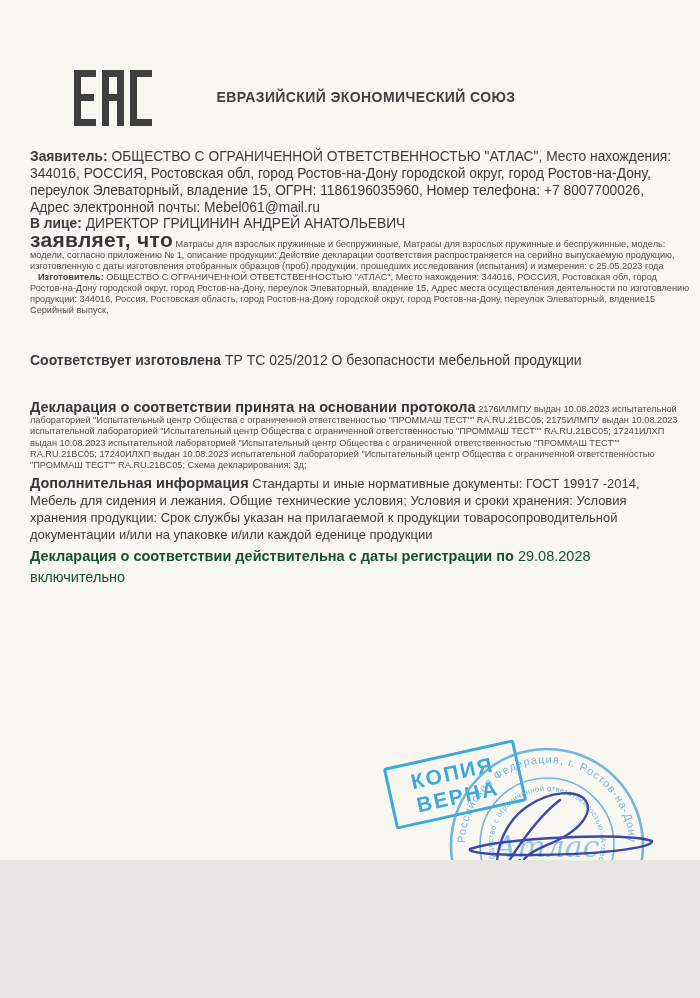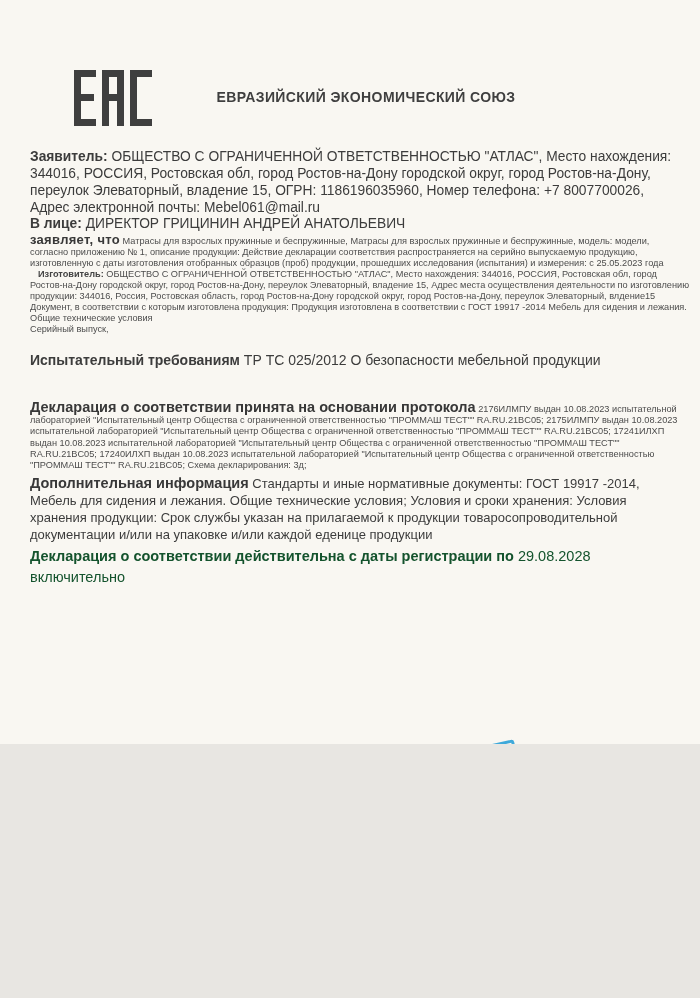--- a/index.html
+++ b/index.html
@@ -1,32 +1,32 @@
 <!DOCTYPE html>
 <html><head>
 <meta charset="utf-8">
 <style>
   html,body{margin:0;padding:0;background:#e8e6e2;}
   #page{
-    position:relative;width:700px;height:744px;margin:0 auto;
+    position:relative;width:700px;height:860px;margin:0 auto;
     background:#f9f7f2;overflow:hidden;
     font-family:"Liberation Sans",sans-serif;color:#3c3c3c;
   }
   
   .eac-logo{position:absolute;left:74px;top:70px;}
   
   .hdr{position:absolute;left:40px;right:8px;text-align:center;font-weight:bold;color:#3f3f3f;}
   .hdr-union{top:89px;font-size:14px;letter-spacing:.4px;}
   .hdr-title{top:115px;font-size:13.5px;letter-spacing:.3px;}
   
   .para{position:absolute;left:30px;width:655px;}
   .p-applicant{top:148px;font-size:13.8px;line-height:17px;}
   .p-rep{top:216px;font-size:13.8px;}
   .p-declares{top:234px;font-size:9.2px;line-height:11px;color:#4c4c4c;width:660px;}
-  .lbl-big{font-size:13px;font-weight:bold;color:#383838;letter-spacing:.3px;}
+  .lbl-big{font-size:21px;font-weight:bold;color:#383838;letter-spacing:.3px;}
   .p-declares b{color:#434343;padding-left:8px;}
   .p-compliance{top:352px;font-size:14px;}
   .p-basis{top:402px;font-size:9.2px;line-height:11.2px;color:#4c4c4c;}
   .lbl-mid{font-size:14.5px;font-weight:bold;color:#383838;}
   .p-additional{top:475px;font-size:13px;line-height:17px;}
   .p-validity{top:546px;font-size:14.5px;line-height:21px;font-weight:bold;color:#14532d;}
   .p-validity .reg{font-weight:normal;}
   
   .copy-stamp{
     position:absolute;left:388px;top:753px;width:128px;height:57px;
@@ -70,25 +70,24 @@
 
   <div class="hdr hdr-union">ЕВРАЗИЙСКИЙ ЭКОНОМИЧЕСКИЙ СОЮЗ</div>
 
   <div class="para p-applicant"><b>Заявитель:</b><span> ОБЩЕСТВО С ОГРАНИЧЕННОЙ ОТВЕТСТВЕННОСТЬЮ "АТЛАС", Место нахождения: 344016, РОССИЯ, Ростовская обл, город Ростов-на-Дону городской округ, город Ростов-на-Дону, переулок Элеваторный, владение 15, ОГРН: 1186196035960, Номер телефона: +7 8007700026, Адрес электронной почты: Mebel061@mail.ru</span></div>
 
   <div class="para p-rep"><b>В лице:</b><span> ДИРЕКТОР ГРИЦИНИН АНДРЕЙ АНАТОЛЬЕВИЧ</span></div>
 
   <div class="para p-declares">
     <div><span class="lbl-big">заявляет, что</span><span>  Матрасы для взрослых пружинные и беспружинные, Матрасы для взрослых пружинные и беспружинные, модель: модели, согласно приложению № 1, описание продукции: Действие декларации соответствия распространяется на серийно выпускаемую продукцию, изготовленную с даты изготовления отобранных образцов (проб) продукции, прошедших исследования (испытания) и измерения: с 25.05.2023 года</span></div>
     <div><b>Изготовитель:</b><span> ОБЩЕСТВО С ОГРАНИЧЕННОЙ ОТВЕТСТВЕННОСТЬЮ "АТЛАС", Место нахождения: 344016, РОССИЯ, Ростовская обл, город Ростов-на-Дону городской округ, город Ростов-на-Дону, переулок Элеваторный, владение 15, Адрес места осуществления деятельности по изготовлению продукции: 344016, Россия, Ростовская область, город Ростов-на-Дону городской округ, город Ростов-на-Дону, переулок Элеваторный, влдение15</span></div>
-    <div>Документ, в соответствии с которым изготовлена продукция: Продукция изготовлена в соответствии с ГОСТ 19917 -2014 Мебель для сидения и лежания. Общие технические условия</div>
     <div>Серийный выпуск,</div>
   </div>
 
-  <div class="para p-compliance"><b>Испытательный требованиям</b><span>  ТР ТС 025/2012 О безопасности мебельной продукции</span></div>
+  <div class="para p-compliance"><b>Соответствует изготовлена</b><span>  ТР ТС 025/2012 О безопасности мебельной продукции</span></div>
 
   <div class="para p-basis"><span class="lbl-mid">Декларация о соответствии принята на основании протокола</span><span> 2176ИЛМПУ выдан 10.08.2023 испытательной лабораторией "Испытательный центр Общества с ограниченной ответственностью "ПРОММАШ ТЕСТ"" RA.RU.21BC05; 2175ИЛМПУ выдан 10.08.2023 испытательной лабораторией "Испытательный центр Общества с ограниченной ответственностью "ПРОММАШ ТЕСТ"" RA.RU.21BC05; 17241ИЛХП выдан 10.08.2023 испытательной лабораторией "Испытательный центр Общества с ограниченной ответственностью "ПРОММАШ ТЕСТ"" RA.RU.21BC05; 17240ИЛХП выдан 10.08.2023 испытательной лабораторией "Испытательный центр Общества с ограниченной ответственностью "ПРОММАШ ТЕСТ"" RA.RU.21BC05; Схема декларирования: 3д;</span></div>
 
   <div class="para p-additional"><span class="lbl-mid">Дополнительная информация</span><span> Стандарты и иные нормативные документы: ГОСТ 19917 -2014, Мебель для сидения и лежания. Общие технические условия; Условия и сроки хранения: Условия хранения продукции: Срок службы указан на прилагаемой к продукции товаросопроводительной документации и/или на упаковке и/или каждой еденице продукции</span></div>
 
   <div class="para p-validity"><span>Декларация о соответствии действительна с даты регистрации по</span><span class="reg"> 29.08.2028</span><br><span class="reg">включительно</span></div>
 
   <div class="copy-stamp">
     <span>КОПИЯ</span>
     <span>ВЕРНА</span>

